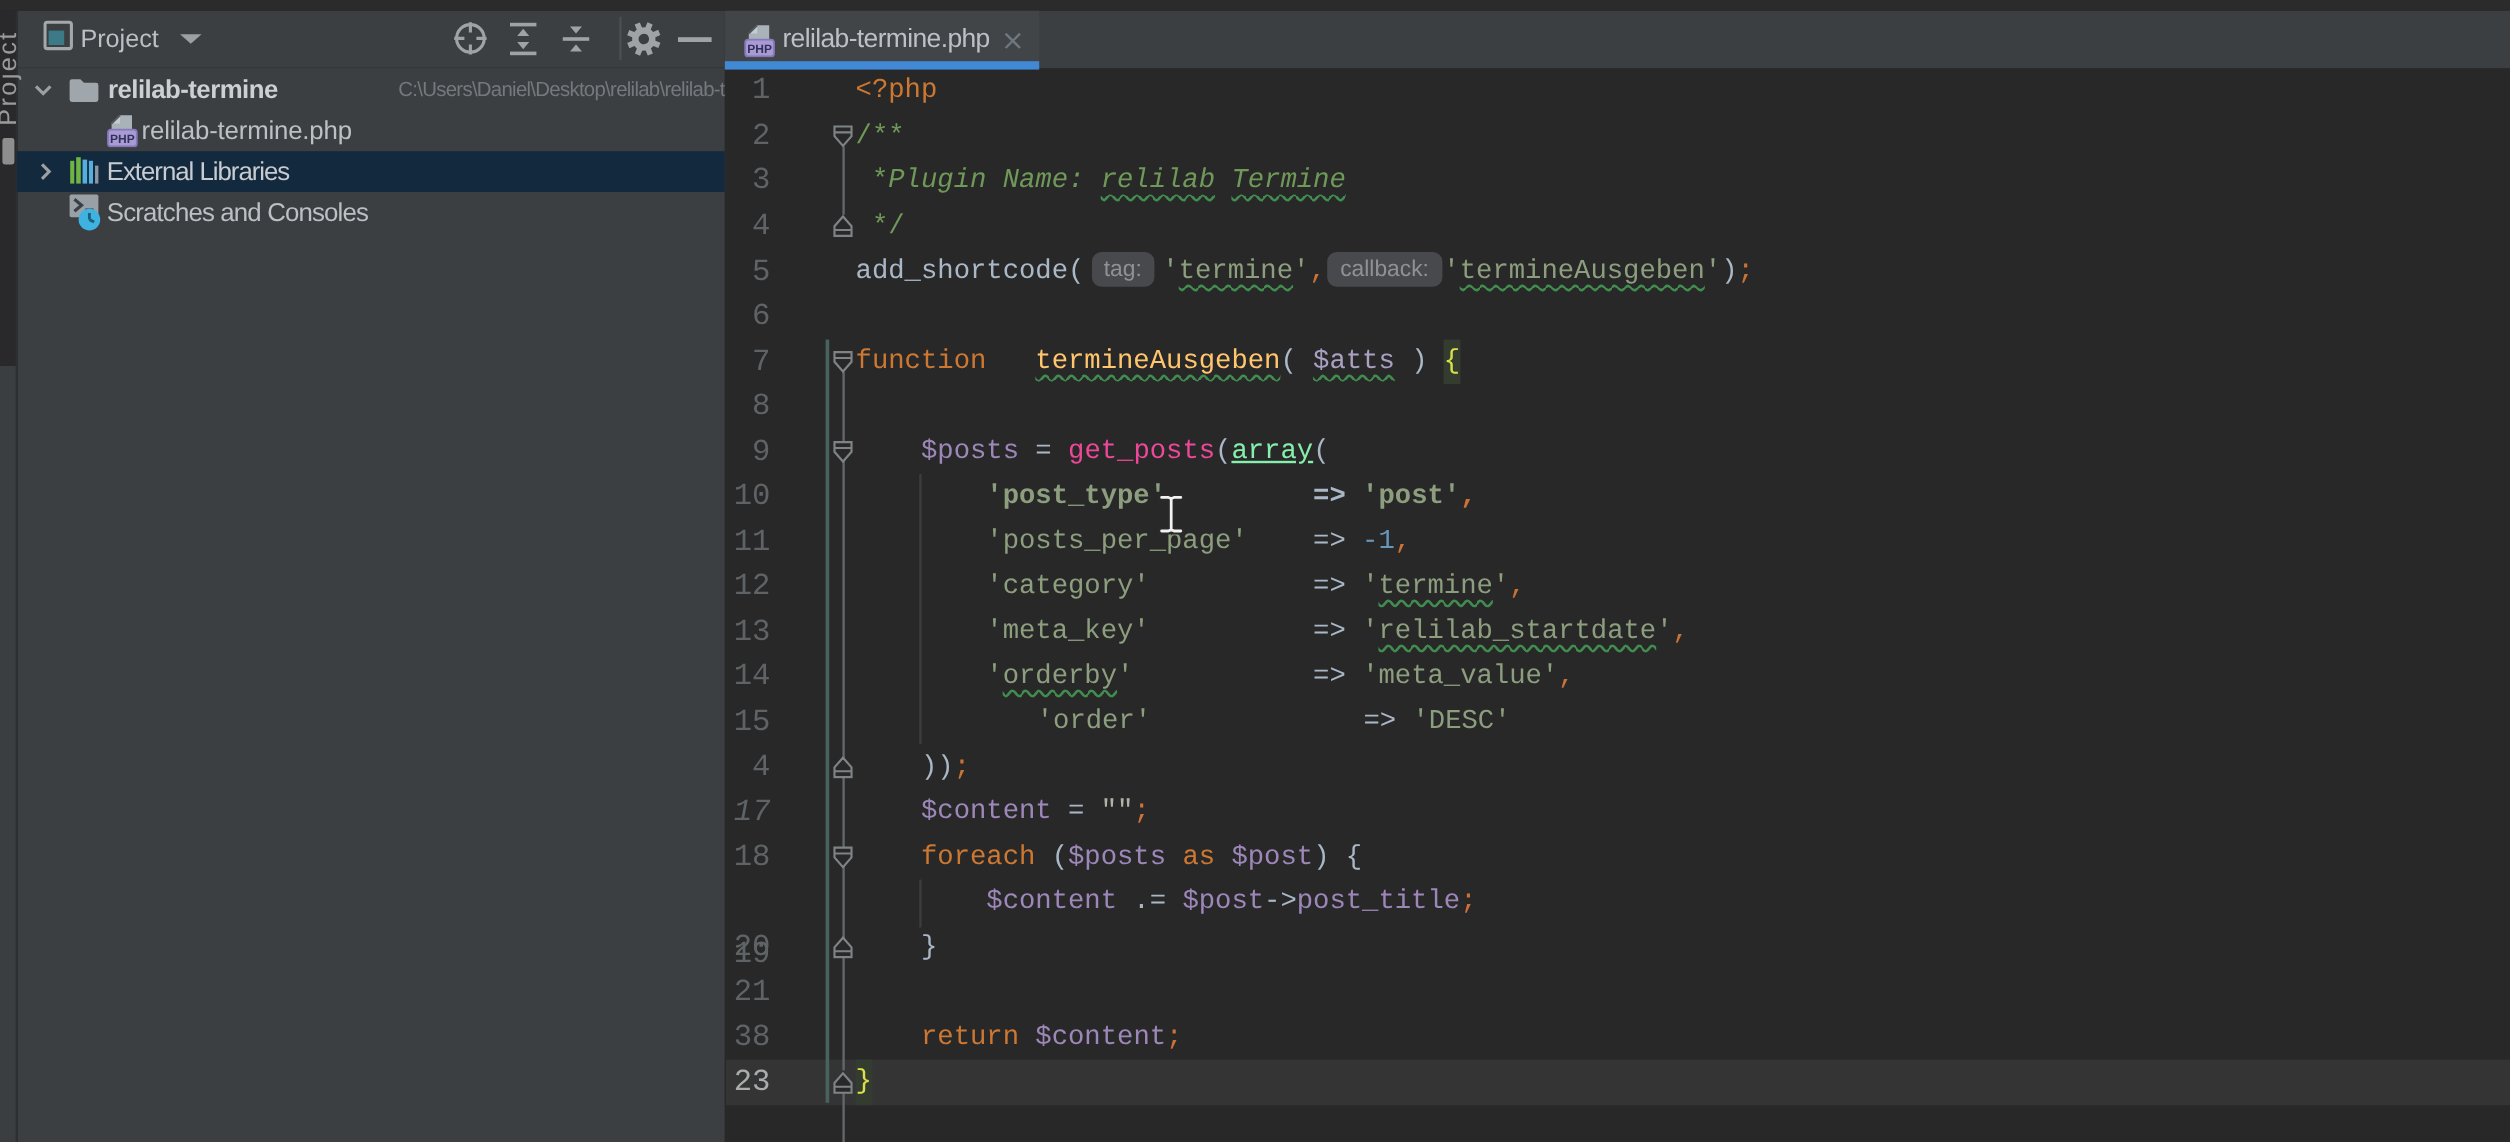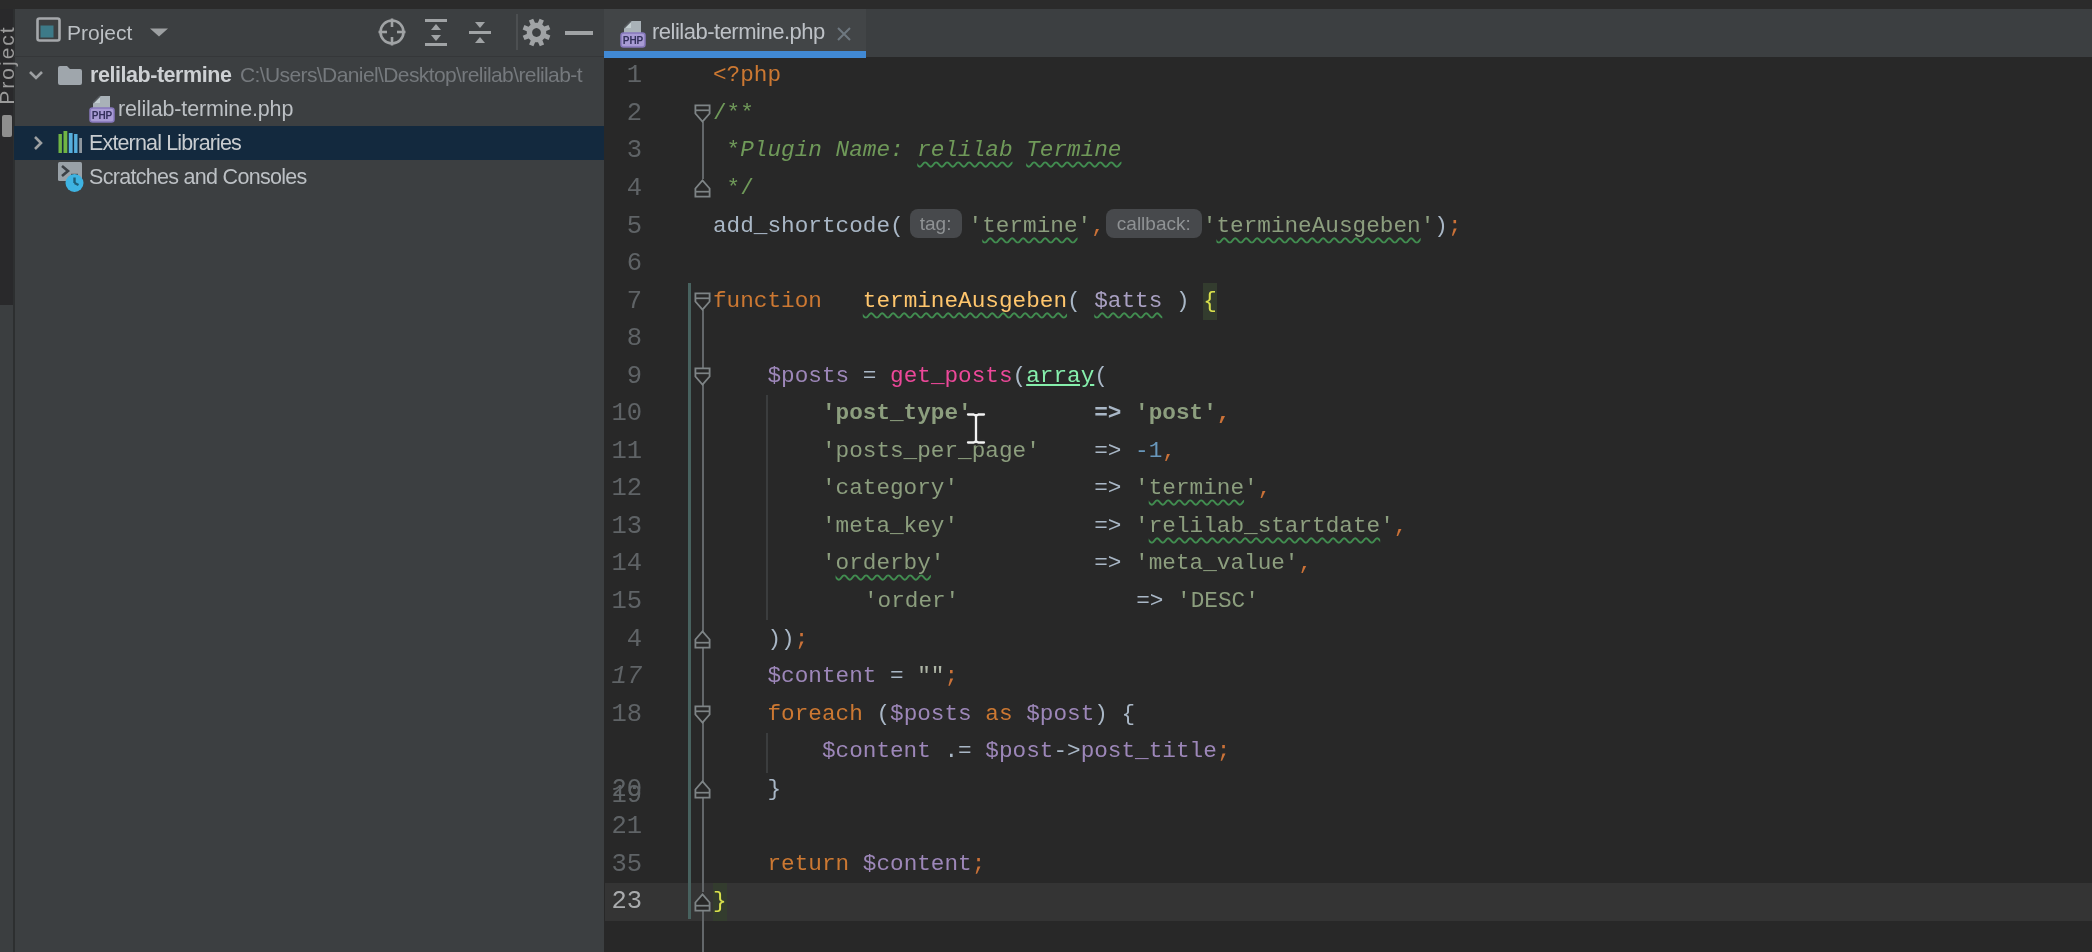--- a/index.html
+++ b/index.html
@@ -51,21 +51,21 @@
   </svg>
 <div class="a" style="left:565.0px;top:31.0px;width:28.0px;height:4.0px;background:#A0A3A5;"></div>
 <div class="a" style="left:14.0px;top:125.5px;width:590.0px;height:34.0px;background:#13293E;"></div>
 <svg class="a" style="left:26px;top:65px;" width="20" height="20" viewBox="0 0 20 20">
     <path d="M4 7 L10 13 L16 7" fill="none" stroke="#9DA0A2" stroke-width="2.6"></path>
   </svg>
 <svg class="a" style="left:57px;top:64px;" width="26" height="22" viewBox="0 0 26 22">
 <path d="M1 4 a2 2 0 0 1 2-2 h7 l3 3 h10 a2 2 0 0 1 2 2 v12 a2 2 0 0 1-2 2 h-20 a2 2 0 0 1-2-2 Z" fill="#9FA6AC"></path>
 </svg>
 <div class="a" style="left:90px;top:58.0px;width:160px;height:34px;line-height:34px;color:#CDD0D3;font-size:21.5px;font-weight:bold;letter-spacing:-0.45px;white-space:nowrap;">relilab-termine</div>
-<div class="a" style="left:240px;top:58.0px;width:364px;height:34px;line-height:34px;color:#75797D;font-size:21px;letter-spacing:-0.6px;overflow:hidden;white-space:nowrap;">C:\Users\Daniel\Desktop\relilab\relilab-t</div>
+<div class="a" style="left:240px;top:58.0px;width:364px;height:34px;line-height:34px;color:#75797D;font-size:17px;letter-spacing:-0.6px;overflow:hidden;white-space:nowrap;text-align:right;">C:\Users\Daniel\Desktop\relilab\relilab-t</div>
 <svg class="a" style="left:89px;top:95px;" width="26" height="28" viewBox="0 0 26 28">
 <path d="M11 1 H21 V13 H4 V8 Z" fill="#A9B2B8"></path>
 <path d="M11 1 L4 8 L11 8 Z" fill="#C2CDD0"></path>
 <path d="M11 1 L4 8" stroke="#55595E" stroke-width="1.6"></path>
 <rect x="1" y="13" width="24" height="14" rx="2.5" fill="#A89BD4" stroke="#8678BC" stroke-width="1.5"></rect>
 <text x="13" y="24" text-anchor="middle" font-family="Liberation Sans" font-size="10" font-weight="bold" fill="#33305B">PHP</text>
 </svg>
 <div class="a" style="left:118px;top:92.0px;width:300px;height:34px;line-height:34px;color:#BCC0C4;font-size:21.5px;letter-spacing:-0.15px;">relilab-termine.php</div>
 <svg class="a" style="left:28px;top:133px;" width="20" height="20" viewBox="0 0 20 20">
     <path d="M7 4 L13 10 L7 16" fill="none" stroke="#9DA0A2" stroke-width="2.6"></path>
@@ -153,21 +153,21 @@
 <div class="a ln" style="left:562px;top:470.3px;width:80px;height:37.5px;color:#5F6366;">12</div>
 <div class="a ln" style="left:562px;top:507.9px;width:80px;height:37.5px;color:#5F6366;">13</div>
 <div class="a ln" style="left:562px;top:545.4px;width:80px;height:37.5px;color:#5F6366;">14</div>
 <div class="a ln" style="left:562px;top:583.0px;width:80px;height:37.5px;color:#5F6366;">15</div>
 <div class="a ln" style="left:562px;top:620.5px;width:80px;height:37.5px;color:#5F6366;">4</div>
 <div class="a ln" style="left:562px;top:658.1px;width:80px;height:37.5px;color:#5F6366;font-style:italic;">17</div>
 <div class="a ln" style="left:562px;top:695.6px;width:80px;height:37.5px;color:#5F6366;">18</div>
 <div class="a ln" style="left:562px;top:733.2px;width:80px;height:37.5px;color:#5F6366;margin-top:44px;">19</div>
 <div class="a ln" style="left:562px;top:770.7px;width:80px;height:37.5px;color:#5F6366;">20</div>
 <div class="a ln" style="left:562px;top:808.3px;width:80px;height:37.5px;color:#5F6366;">21</div>
-<div class="a ln" style="left:562px;top:845.8px;width:80px;height:37.5px;color:#5F6366;">35</div>
+<div class="a ln" style="left:562px;top:845.8px;width:80px;height:37.5px;color:#5F6366;">38</div>
 <div class="a ln" style="left:562px;top:883.4px;width:80px;height:37.5px;color:#A9ABAD;">23</div>
 <div class="a code" style="left:713.0px;top:57.3px;height:37.5px;"><span style="color:#CC7832;">&lt;?php</span></div>
 <div class="a code" style="left:713.0px;top:94.8px;height:37.5px;"><span style="color:#6F9959;">/**</span></div>
 <div class="a code" style="left:713.0px;top:132.4px;height:37.5px;"><span style="color:#6F9959;"> *</span><span style="color:#6F9959;font-style:italic;">Plugin Name: </span><span style="color:#6F9959;font-style:italic;text-decoration-line:underline;text-decoration-style:wavy;text-decoration-color:#418D50;text-decoration-thickness:2px;text-underline-offset:5px;">relilab</span><span style="color:#6F9959;"> </span><span style="color:#6F9959;font-style:italic;text-decoration-line:underline;text-decoration-style:wavy;text-decoration-color:#418D50;text-decoration-thickness:2px;text-underline-offset:5px;">Termine</span></div>
 <div class="a code" style="left:713.0px;top:169.9px;height:37.5px;"><span style="color:#6F9959;"> */</span></div>
 <div class="a code" style="left:713.0px;top:207.5px;height:37.5px;"><span style="color:#A9B7C6;">add_shortcode(</span><span class="pill" style="width:52px;margin-left:6px;margin-right:7px;">tag:</span><span style="color:#8C9E7E;">'</span><span style="color:#8C9E7E;text-decoration-line:underline;text-decoration-style:wavy;text-decoration-color:#418D50;text-decoration-thickness:2px;text-underline-offset:5px;">termine</span><span style="color:#8C9E7E;">'</span><span style="color:#CB7238;">,</span><span class="pill" style="width:96px;margin-left:1px;margin-right:1px;">callback:</span><span style="color:#8C9E7E;">'</span><span style="color:#8C9E7E;text-decoration-line:underline;text-decoration-style:wavy;text-decoration-color:#418D50;text-decoration-thickness:2px;text-underline-offset:5px;">termineAusgeben</span><span style="color:#8C9E7E;">'</span><span style="color:#A9B7C6;">)</span><span style="color:#CB7238;">;</span></div>
 <div class="a code" style="left:713.0px;top:282.6px;height:37.5px;"><span style="color:#CC7832;">function</span><span style="color:#A9B7C6;">   </span><span style="color:#FFC66D;text-decoration-line:underline;text-decoration-style:wavy;text-decoration-color:#418D50;text-decoration-thickness:2px;text-underline-offset:5px;">termineAusgeben</span><span style="color:#A9B7C6;">( </span><span style="color:#A9A0C2;text-decoration-line:underline;text-decoration-style:wavy;text-decoration-color:#418D50;text-decoration-thickness:2px;text-underline-offset:5px;">$atts</span><span style="color:#A9B7C6;"> ) </span><span style="color:#D9E04C;background:#333C2E;display:inline-block;height:37.55px;vertical-align:top;">{</span></div>
 <div class="a code" style="left:713.0px;top:357.7px;height:37.5px;"><span style="color:#A9B7C6;">    </span><span style="color:#9D87B9;">$posts</span><span style="color:#A9B7C6;"> = </span><span style="color:#ec4899;text-align:center;">get_posts</span><span style="color:#A9B7C6;">(</span><span style="color:#86efac;text-decoration:underline;">array</span><span style="color:#A9B7C6;">(</span></div>
 <div class="a code" style="left:713.0px;top:395.2px;height:37.5px;font-weight:bold;"><span style="color:#A9B7C6;">        </span><span style="color:#8C9E7E;">'post_type'</span><span style="color:#A9B7C6;">         </span><span style="color:#A9B7C6;">=&gt; </span><span style="color:#8C9E7E;">'post'</span><span style="color:#CB7238;">,</span></div>
 <div class="a code" style="left:713.0px;top:432.8px;height:37.5px;"><span style="color:#A9B7C6;">        </span><span style="color:#8C9E7E;">'posts_per_page'</span><span style="color:#A9B7C6;">    </span><span style="color:#A9B7C6;">=&gt; </span><span style="color:#6897BB;">-1</span><span style="color:#CB7238;">,</span></div>

